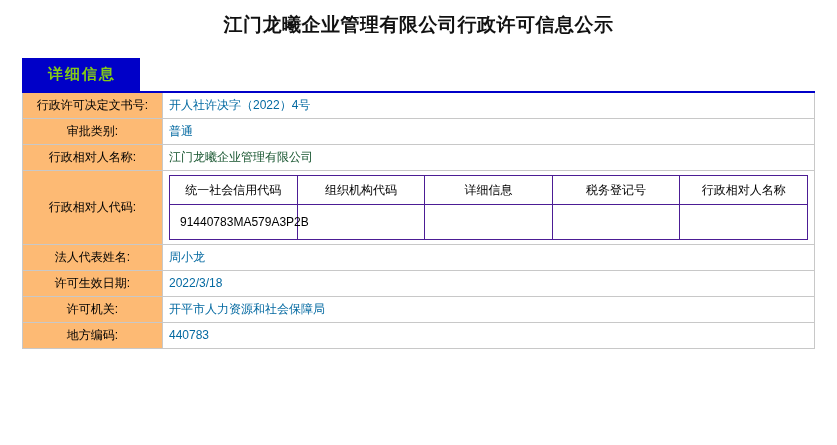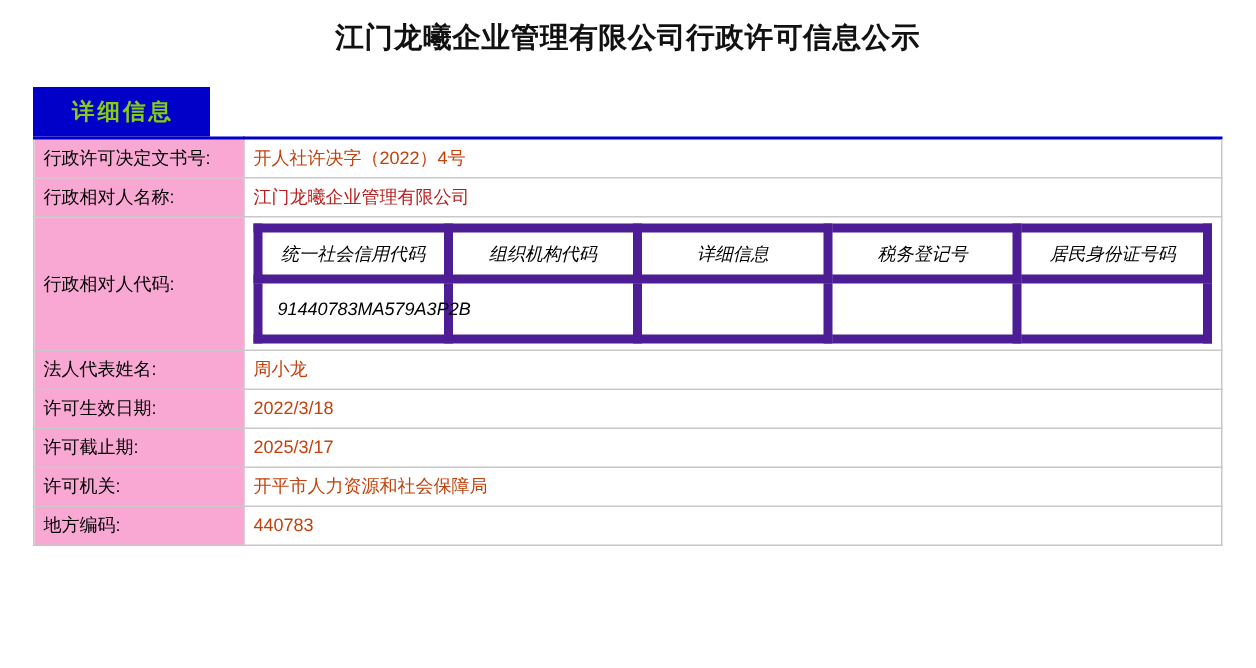--- a/index.html
+++ b/index.html
@@ -52,51 +52,50 @@
     border-top: 2px solid #0000c8;
   }
   table.detail td {
     border: 1px solid #c8c8c8;
     font-size: 12px;
     padding: 4px 6px;
     vertical-align: middle;
     line-height: 17px;
   }
   td.lbl {
-    text-align: left;
+    text-align: center;
     width: 140px;
     white-space: nowrap;
-    background: #f9a8d4;
+    background: #fdba74;
     font-size: 12px;
     color: #000000;
   }
   td.val {
     text-align: left;
-    color: #c2410c;
+    color: #0369a1;
   }
   td.val.blue-text {
-    color: #b91c1c;
+    color: #14532d;
   }
   .content-cell {
     line-height: 19px;
     padding-top: 7px;
     padding-bottom: 7px;
   }
   table.codes {
     border-collapse: collapse;
     width: 100%;
     table-layout: fixed;
   }
   table.codes td {
-    border: 6px solid #4c1d95;
+    border: 1px solid #4c1d95;
     font-size: 12px;
     text-align: center;
     padding: 4px 2px;
     height: 20px;
-    font-style: italic;
   }
   table.codes td.code-val {
     text-align: center;
     padding-left: 10px;
     height: 26px;
   }
   td.nested {
     padding: 0;
     border: none;
   }
@@ -117,41 +116,45 @@
       <colgroup>
         <col style="width:140px">
         <col>
       </colgroup>
       <tbody>
         <tr>
           <td class="lbl">行政许可决定文书号:</td>
           <td class="val">开人社许决字（2022）4号</td>
         </tr>
         <tr>
+          <td class="lbl">审批类别:</td>
+          <td class="val">普通</td>
+        </tr>
+        <tr>
           <td class="lbl">行政相对人名称:</td>
           <td class="val blue-text">江门龙曦企业管理有限公司</td>
         </tr>
         <tr>
           <td class="lbl">行政相对人代码:</td>
           <td class="nested">
             <table class="codes">
               <colgroup>
                 <col style="width:20%">
                   <col style="width:20%">
                   <col style="width:20%">
                   <col style="width:20%">
                   <col style="width:20%">
               </colgroup>
               <tbody>
                 <tr>
                   <td>统一社会信用代码</td>
                   <td>组织机构代码</td>
                   <td>详细信息</td>
                   <td>税务登记号</td>
-                  <td>居民身份证号码</td>
+                  <td>行政相对人名称</td>
                 </tr>
                 <tr>
                   <td class="code-val">91440783MA579A3P2B</td>
                   <td class="code-val"></td>
                   <td class="code-val"></td>
                   <td class="code-val"></td>
                   <td class="code-val"></td>
                 </tr>
               </tbody>
             </table>
@@ -159,24 +162,20 @@
         </tr>
         <tr>
           <td class="lbl">法人代表姓名:</td>
           <td class="val">周小龙</td>
         </tr>
         <tr>
           <td class="lbl">许可生效日期:</td>
           <td class="val">2022/3/18</td>
         </tr>
         <tr>
-          <td class="lbl">许可截止期:</td>
-          <td class="val">2025/3/17</td>
-        </tr>
-        <tr>
           <td class="lbl">许可机关:</td>
           <td class="val">开平市人力资源和社会保障局</td>
         </tr>
         <tr>
           <td class="lbl">地方编码:</td>
           <td class="val">440783</td>
         </tr>
 
       </tbody>
     </table>

